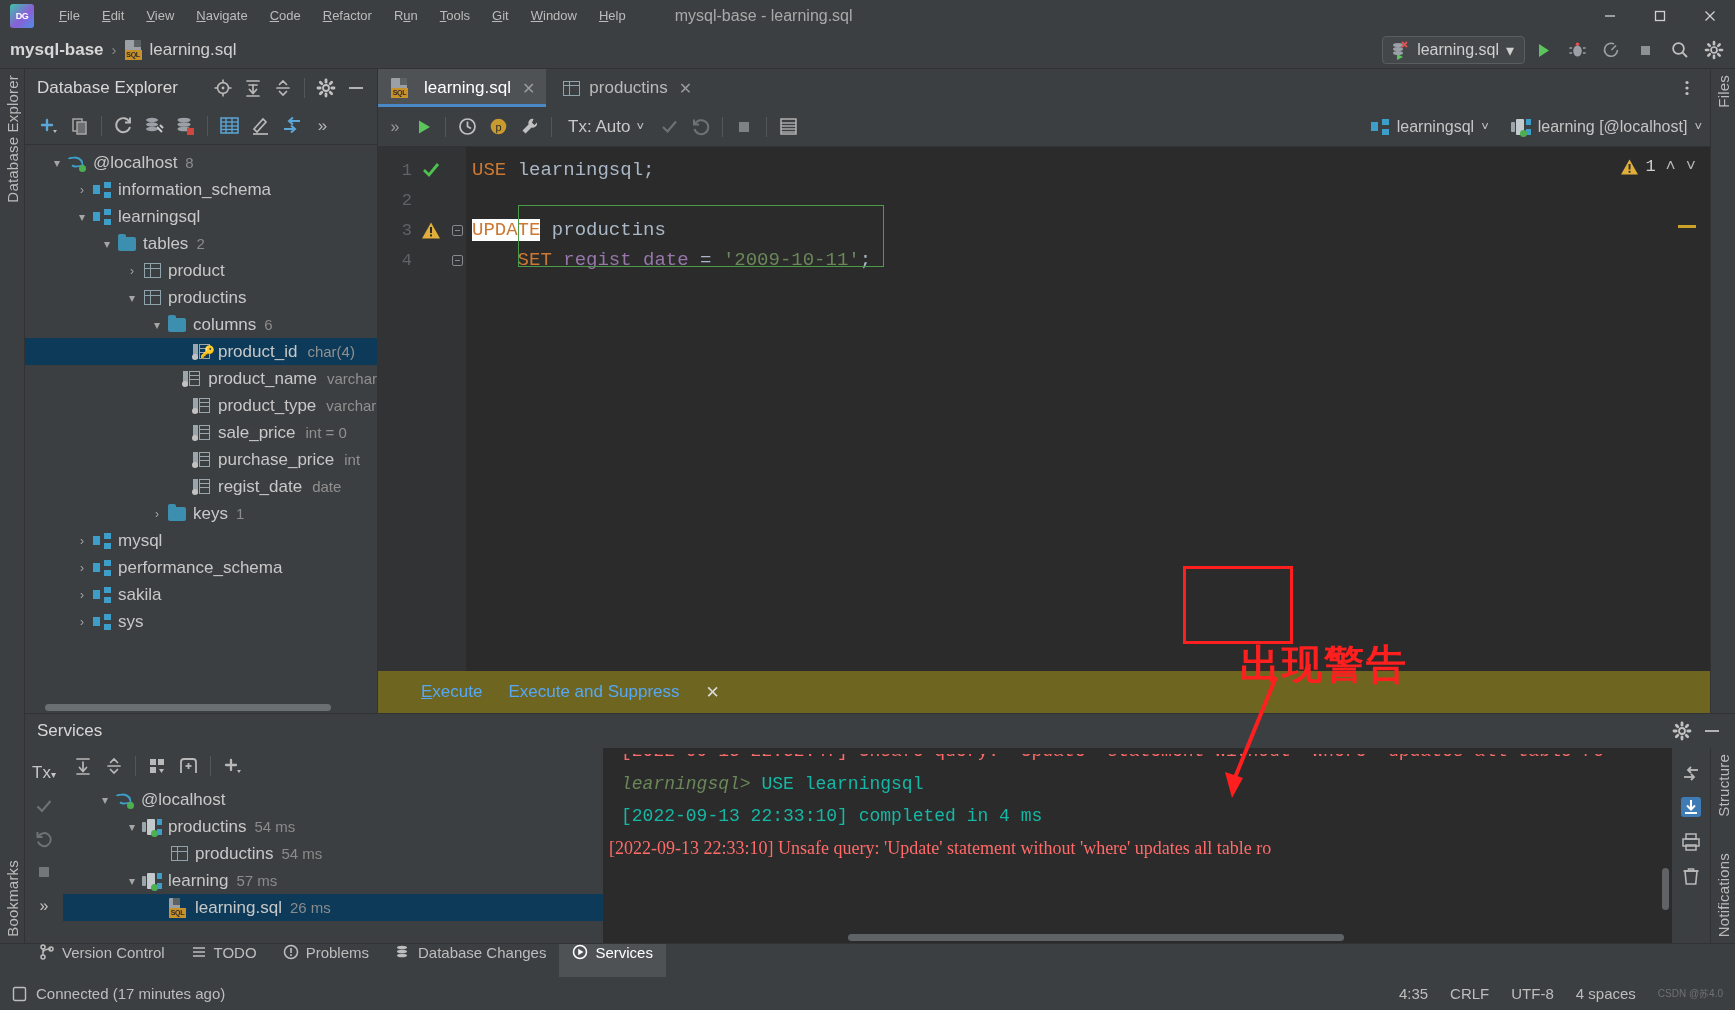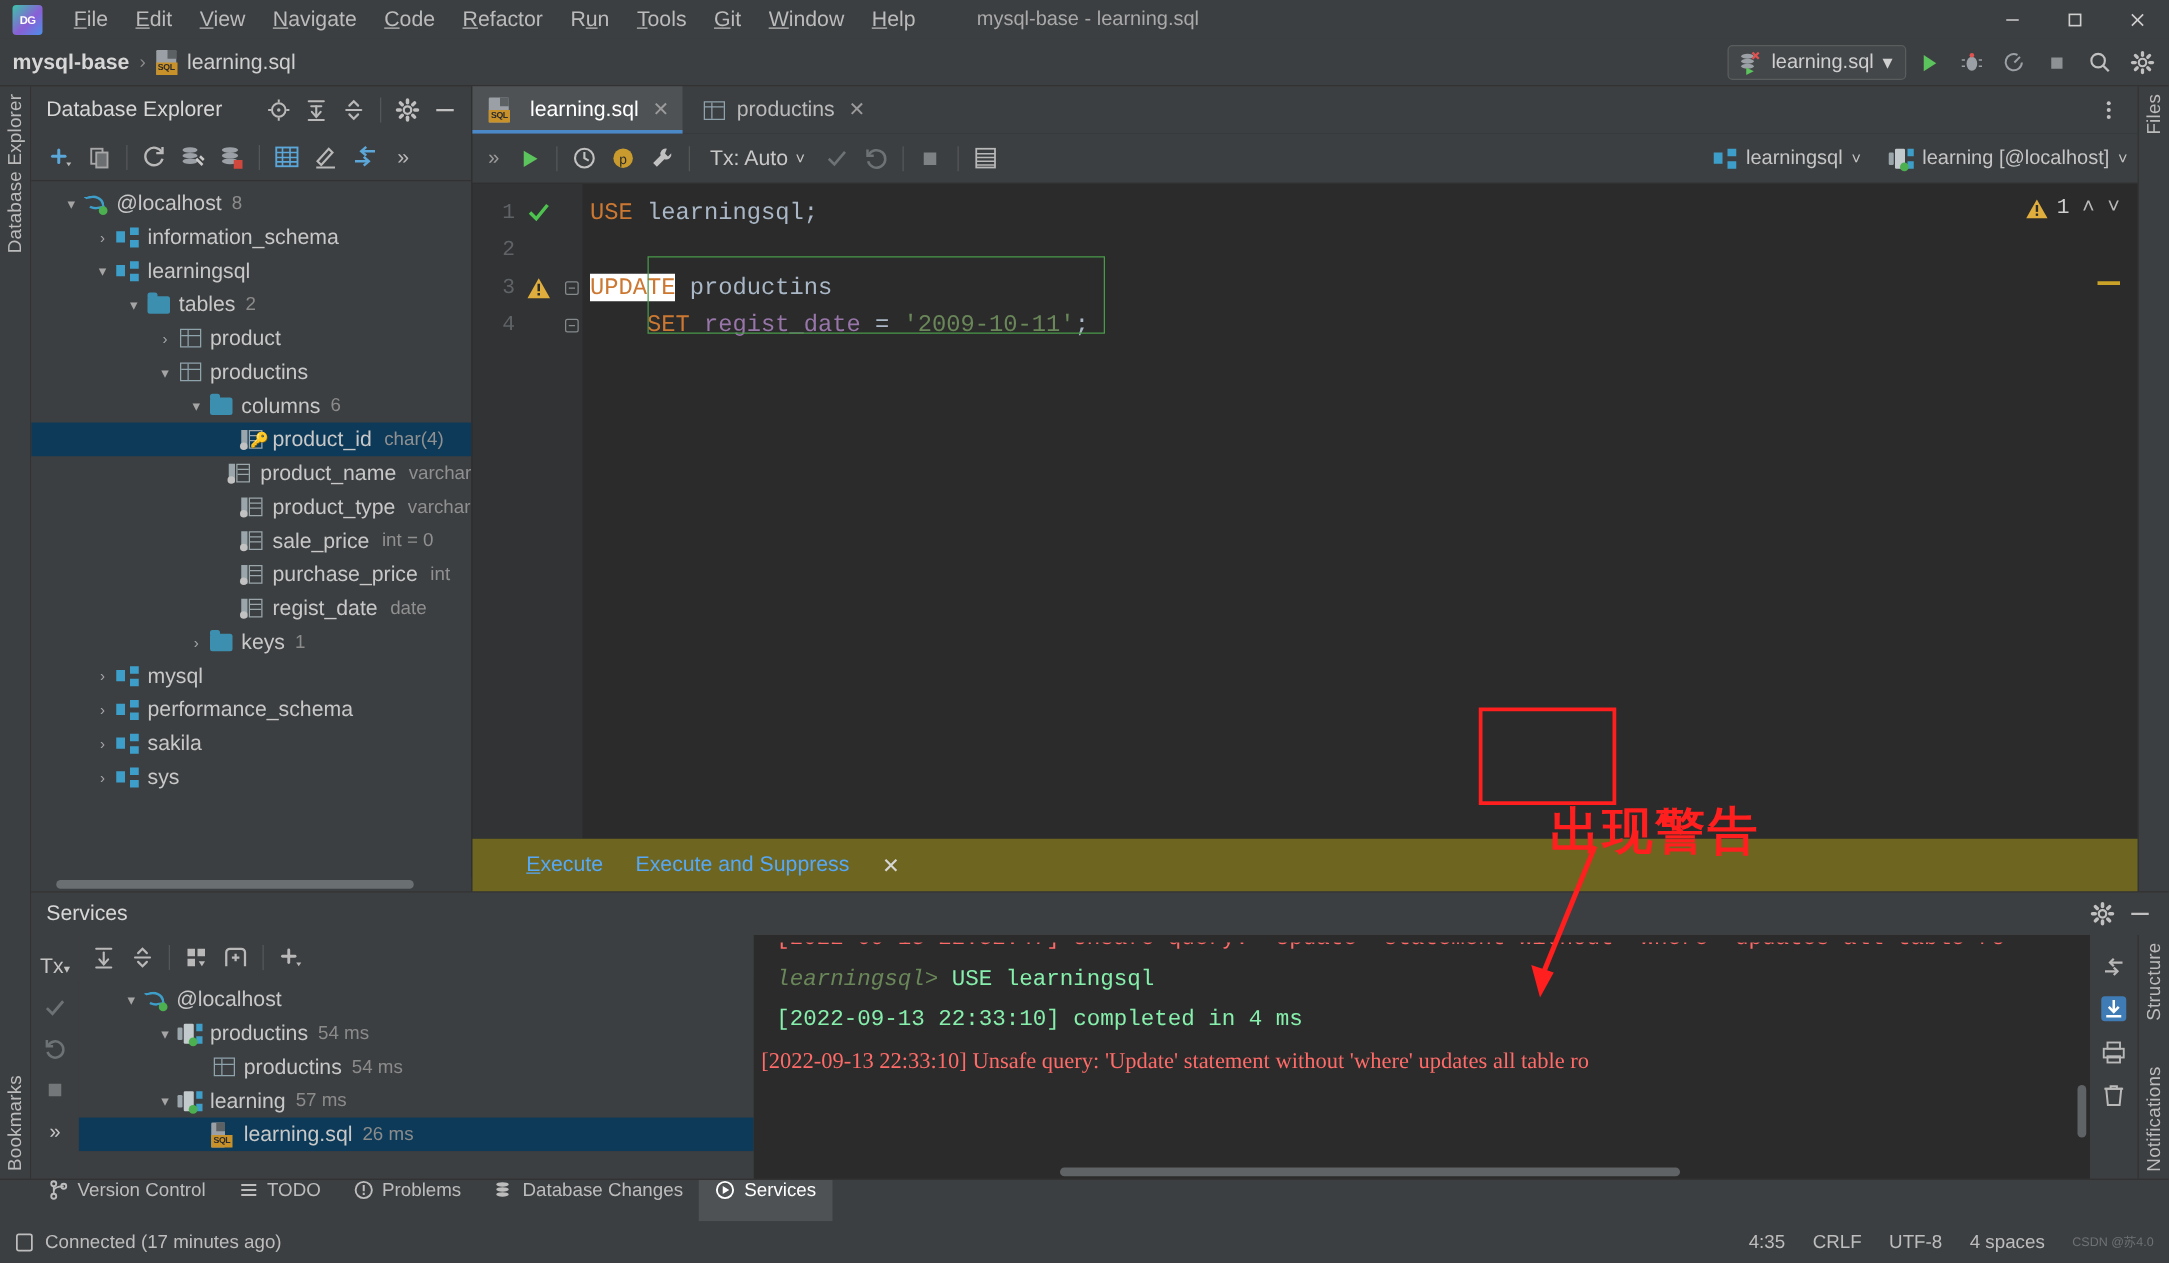--- a/index.html
+++ b/index.html
@@ -20,21 +20,21 @@
   }
   .dg-logo {
     width:24px; height:24px; margin:0 14px 0 6px; border-radius:3px;
     background:linear-gradient(135deg,#3bc4a8 0%,#8a5fd6 55%,#4d8fe8 100%);
     position:relative; flex:0 0 auto;
   }
   .dg-logo::after{
     content:"DG"; position:absolute; inset:0; color:#fff; font-size:9px; font-weight:bold;
     display:flex; align-items:center; justify-content:center; letter-spacing:-.5px;
   }
-  .menu-item { padding:3px 11px; color:#bbbbbb; font-size:17px; white-space:nowrap; cursor:default; }
+  .menu-item { padding:3px 11px; color:#bbbbbb; font-size:13px; white-space:nowrap; cursor:default; }
   .menu-item .mn { text-decoration:underline; }
   .win-title { margin-left:38px; color:#a9a9a9; font-size:16px; white-space:nowrap; }
   .win-btns { position:absolute; right:0; top:0; height:31px; display:flex; }
   .win-btn { width:50px; height:31px; display:flex; align-items:center; justify-content:center; color:#cfcfcf; font-size:16px; }
 
   
   .navbar {
     height:38px; background:#3c3f41; display:flex; align-items:center;
     padding-left:10px; flex:0 0 38px; border-bottom:1px solid #323232; position:relative;
   }
@@ -201,21 +201,21 @@
   .svc-title { font-size:17px; color:#d7d7d7; margin-right:auto; }
   .svc-body { flex:1; display:flex; min-height:0; }
   .svc-leftbar { width:38px; background:#3c3f41; display:flex; flex-direction:column; align-items:center; padding-top:3px; gap:1px; }
   .sb-ic { width:32px; height:32px; display:flex; align-items:flex-end; justify-content:center; color:#808080; }
   .svc-tree { width:540px; background:#3c3f41; font-size:17px; padding-top:2px; overflow:hidden; }
   .svc-toolbar { height:36px; display:flex; align-items:center; gap:0; padding-left:4px; }
   .svc-console { flex:1; background:#2b2b2b; position:relative; overflow:hidden; font-family:"Liberation Mono", monospace; font-size:18px; }
   .cons-line { height:32px; display:flex; align-items:center; white-space:pre; padding-left:8px; }
   .c-red { color:#ff6b68; }
   .c-green { color:#6a8759; font-style:italic; }
-  .c-white { color:#86efac; }
+  .c-white { color:#14b8a6; }
   .cons-hscroll { position:absolute; left:0; right:0; bottom:0; height:12px; }
   .cons-hscroll .thumb { position:absolute; left:245px; top:3px; height:7px; width:496px; background:#5f6365; border-radius:4px; }
   .cons-vscroll { position:absolute; right:3px; top:120px; width:7px; height:42px; background:#5f6365; border-radius:4px; }
 
   
   .bottombar { height:34px; flex:0 0 34px; background:#3c3f41; display:flex; align-items:stretch; padding-left:26px; border-top:1px solid #323232;}
   .bb-item { display:flex; align-items:flex-start; gap:7px; padding:0 13px; font-size:15px; color:#bdbdbd; }
   .bb-item.active { background:#4e5254; color:#ffffff; }
 
   

